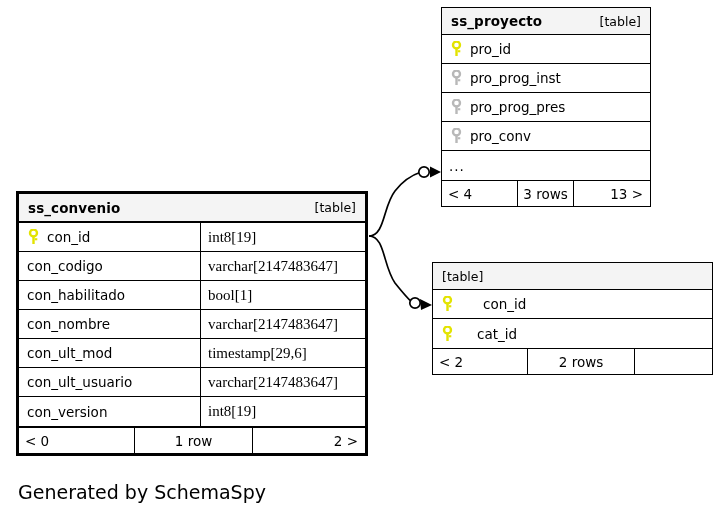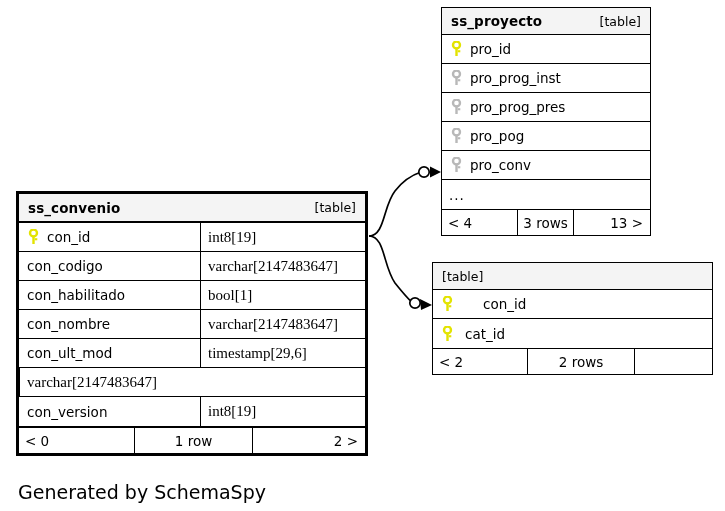--- a/index.html
+++ b/index.html
@@ -261,20 +261,23 @@
       <div class="row">
         <div class="cell-name name-indent">
           <span class="col-label">con_ult_mod</span>
         </div>
         <div class="cell-type">
           <span class="type-label">timestamp[29,6]</span>
         </div>
       </div>
 
       <div class="row">
+        <div class="cell-name name-indent">
+          <span class="col-label">con_ult_usuario</span>
+        </div>
         <div class="cell-type">
           <span class="type-label">varchar[2147483647]</span>
         </div>
       </div>
 
       <div class="row">
         <div class="cell-name name-indent">
           <span class="col-label">con_version</span>
         </div>
         <div class="cell-type">
@@ -329,32 +332,20 @@
             <svg width="13" height="16" viewBox="0 0 13 16">
               <circle cx="6.5" cy="4" r="3.5" fill="none" stroke="#b8b8b8" stroke-width="2.4"></circle>
               <rect x="5.3" y="6.5" width="2.4" height="8.5" fill="#b8b8b8"></rect>
               <rect x="7.7" y="9.2" width="2.6" height="2.1" fill="#b8b8b8"></rect>
             </svg>
           </span>
           <span class="col-label">pro_prog_pres</span>
         </div>
       </div>
 
-      <div class="row full">
-        <div class="cell-name name-pad-none">
-          <span class="keyslot">
-            <svg width="13" height="16" viewBox="0 0 13 16">
-              <circle cx="6.5" cy="4" r="3.5" fill="none" stroke="#b8b8b8" stroke-width="2.4"></circle>
-              <rect x="5.3" y="6.5" width="2.4" height="8.5" fill="#b8b8b8"></rect>
-              <rect x="7.7" y="9.2" width="2.6" height="2.1" fill="#b8b8b8"></rect>
-            </svg>
-          </span>
-          <span class="col-label">pro_pog</span>
-        </div>
-      </div>
 
       <div class="row full">
         <div class="cell-name name-pad-none">
           <span class="keyslot">
             <svg width="13" height="16" viewBox="0 0 13 16">
               <circle cx="6.5" cy="4" r="3.5" fill="none" stroke="#b8b8b8" stroke-width="2.4"></circle>
               <rect x="5.3" y="6.5" width="2.4" height="8.5" fill="#b8b8b8"></rect>
               <rect x="7.7" y="9.2" width="2.6" height="2.1" fill="#b8b8b8"></rect>
             </svg>
           </span>
@@ -395,21 +386,21 @@
 
       <div class="row full">
         <div class="cell-name name-pad-none">
           <span class="keyslot">
             <svg width="13" height="16" viewBox="0 0 13 16">
               <circle cx="6.5" cy="4" r="3.5" fill="none" stroke="#e3e300" stroke-width="2.4"></circle>
               <rect x="5.3" y="6.5" width="2.4" height="8.5" fill="#e3e300"></rect>
               <rect x="7.7" y="9.2" width="2.6" height="2.1" fill="#e3e300"></rect>
             </svg>
           </span>
-          <span class="col-label" style="margin-left:4px">cat_id</span>
+          <span class="col-label" style="margin-left:16px">cat_id</span>
         </div>
       </div>
 
     </div>
     <div class="ent-footer">
       <div class="foot-cell foot-left">&lt; 2</div>
       <div class="foot-cell foot-center">2 rows</div>
       <div class="foot-cell foot-right"></div>
     </div>
   </div>

